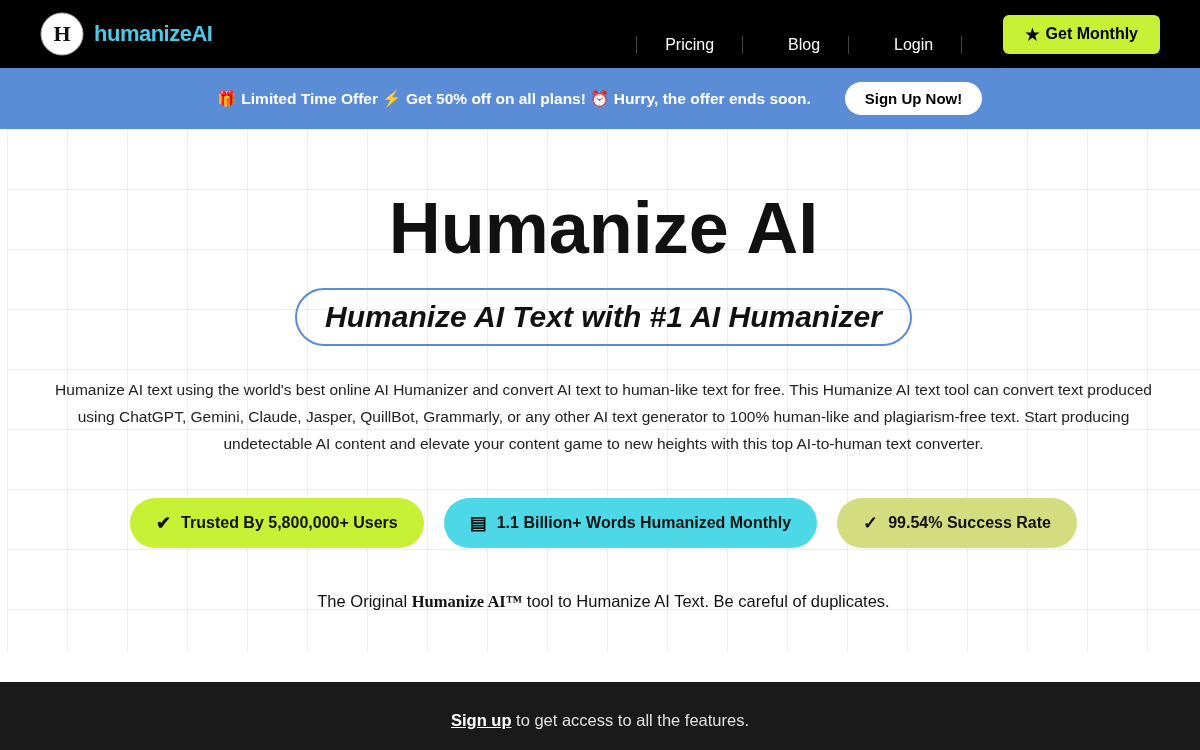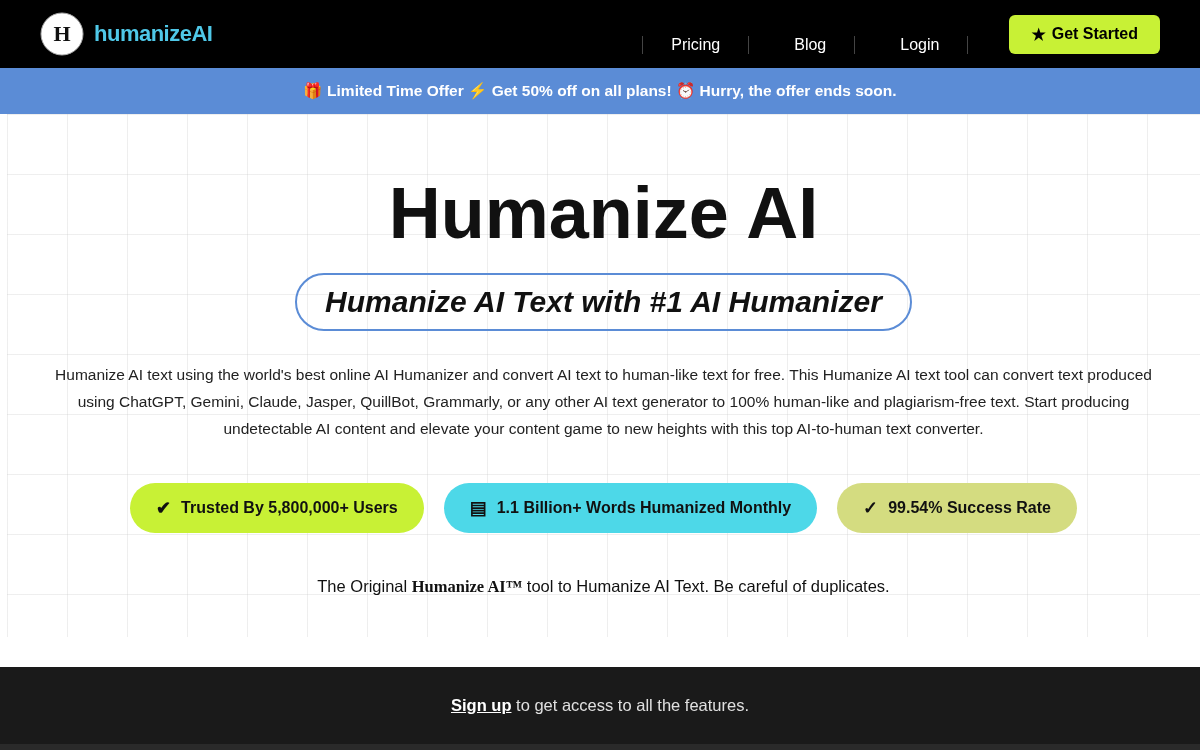--- a/index.html
+++ b/index.html
@@ -206,27 +206,28 @@
       <span>humanize</span><span style="color:#4fc8e8">AI</span>
     </span>
   </div>
 
   <div class="nav-links">
     <a class="nav-link">Pricing</a>
     <a class="nav-link">Blog</a>
     <a class="nav-link">Login</a>
     <button class="get-started-btn">
       <span>★</span>
-      <span>Get Started</span>
+      <span>Get Monthly</span>
     </button>
   </div>
 </nav>
 
 <div class="banner">
   <span>🎁 Limited Time Offer ⚡ Get 50% off on all plans! ⏰ Hurry, the offer ends soon.</span>
+  <button class="sign-up-now-btn">Sign Up Now!</button>
 </div>
 
 <div class="main-content">
   <h1 class="hero-title">Humanize AI</h1>
   <div class="hero-subtitle">Humanize AI Text with #1 AI Humanizer</div>
   <p class="hero-description">Humanize AI text using the world's best online AI Humanizer and convert AI text to human-like text for free. This Humanize AI text tool can convert text produced using ChatGPT, Gemini, Claude, Jasper, QuillBot, Grammarly, or any other AI text generator to 100% human-like and plagiarism-free text. Start producing undetectable AI content and elevate your content game to new heights with this top AI-to-human text converter.</p>
 
   
   <div class="badges-row">
     <div class="badge badge-green">

